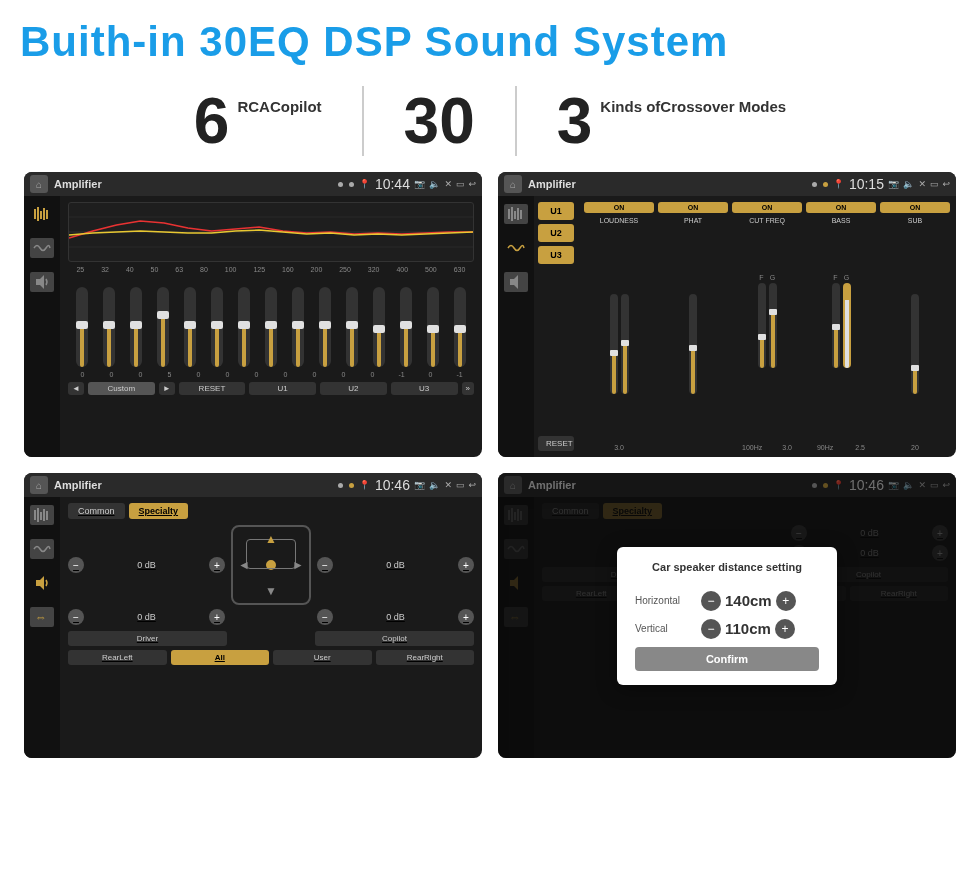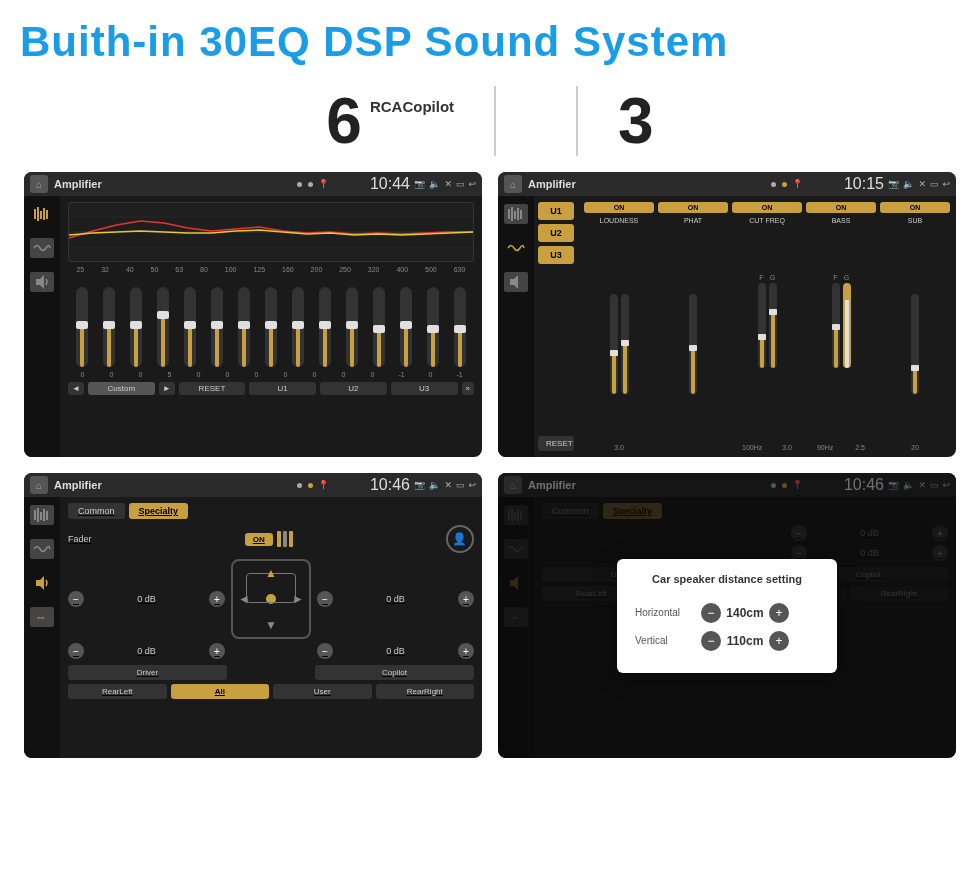--- a/index.html
+++ b/index.html
@@ -102,23 +102,22 @@
       flex: 1;
     }
     .status-icons {
       display: flex;
       align-items: center;
       gap: 4px;
       font-size: 9px;
       color: #aaa;
     }
     .status-time {
-      font-size: 16px;
+      font-size: 14px;
       color: #ddd;
-      margin-left: 36px;
     }
 
     
     .screen-content {
       display: flex;
       height: calc(100% - 24px);
     }
 
     
     .sidebar-icons {
@@ -447,21 +446,21 @@
       height: 20px;
       background: #555;
       border-radius: 50%;
       display: flex;
       align-items: center;
       justify-content: center;
       font-size: 12px;
       color: #fff;
     }
     .dialog-value {
-      font-size: 12px;
+      font-size: 15px;
       font-weight: 600;
       color: #333;
       min-width: 40px;
       text-align: center;
     }
     .dialog-confirm {
       background: #888;
       border-radius: 4px;
       padding: 6px 0;
       text-align: center;
@@ -489,24 +488,29 @@
 <div class="stats-row">
   <div class="stat-item">
     <span class="stat-number">6</span>
     <div class="stat-text">
       <span>RCA</span>
       <span>Copilot</span>
     </div>
   </div>
   <div class="stat-divider"></div>
   <div class="stat-item">
+    <span class="stat-number">30</span>
   </div>
   <div class="stat-divider"></div>
   <div class="stat-item">
     <span class="stat-number">3</span>
+    <div class="stat-text">
+      <span>Kinds of</span>
+      <span>Crossover Modes</span>
+    </div>
   </div>
 </div>
 
 <div class="screens-grid">
 
   <div class="screen">
     <div class="status-bar">
       <div class="status-home">⌂</div>
       <span class="status-title">Amplifier</span>
       <span class="dot-indicator"></span>
@@ -852,34 +856,20 @@
           <svg viewBox="0 0 18 18" fill="none">
             <text x="2" y="13" font-size="12" fill="#c8a040">⇔</text>
           </svg>
         </div>
       </div>
       <div class="fader-area">
         <div class="fader-tabs">
           <div class="fader-tab">Common</div>
           <div class="fader-tab active">Specialty</div>
         </div>
-        <div class="fader-header">
-          <span class="fader-label">Fader</span>
-          <div style="display:flex; align-items:center; gap:4px;">
-            <div class="fader-on-btn">ON</div>
-            <div style="display:flex; gap:2px;">
-              <div style="width:4px; height:16px; background:#c8a040; border-radius:1px;"></div>
-              <div style="width:4px; height:16px; background:#888; border-radius:1px;"></div>
-              <div style="width:4px; height:16px; background:#c8a040; border-radius:1px;"></div>
-            </div>
-          </div>
-          <div style="width:28px; height:28px; border:2px solid #666; border-radius:50%; display:flex; align-items:center; justify-content:center;">
-            <span style="font-size:12px; color:#888;">👤</span>
-          </div>
-        </div>
 
         <div style="display:grid; grid-template-columns:1fr auto 1fr; gap:6px; align-items:center; margin-bottom:4px;">
           <div class="vol-row">
             <div class="vol-minus">−</div>
             <span class="vol-value">0 dB</span>
             <div class="vol-plus">+</div>
           </div>
           <div style="width:80px; height:80px; border:2px solid #555; border-radius:8px; display:flex; align-items:center; justify-content:center; position:relative;">
 
             <div style="position:absolute; width:50px; height:30px; border:1px solid #777; border-radius:4px; top:12px;"></div>
@@ -1020,17 +1010,18 @@
           </div>
         </div>
         <div class="dialog-row">
           <span class="dialog-row-label">Vertical</span>
           <div class="dialog-control">
             <div class="dialog-minus">−</div>
             <span class="dialog-value">110cm</span>
             <div class="dialog-plus">+</div>
           </div>
         </div>
+        <div class="dialog-confirm">Confirm</div>
       </div>
     </div>
   </div>
 
 </div>
 
 </body></html>

